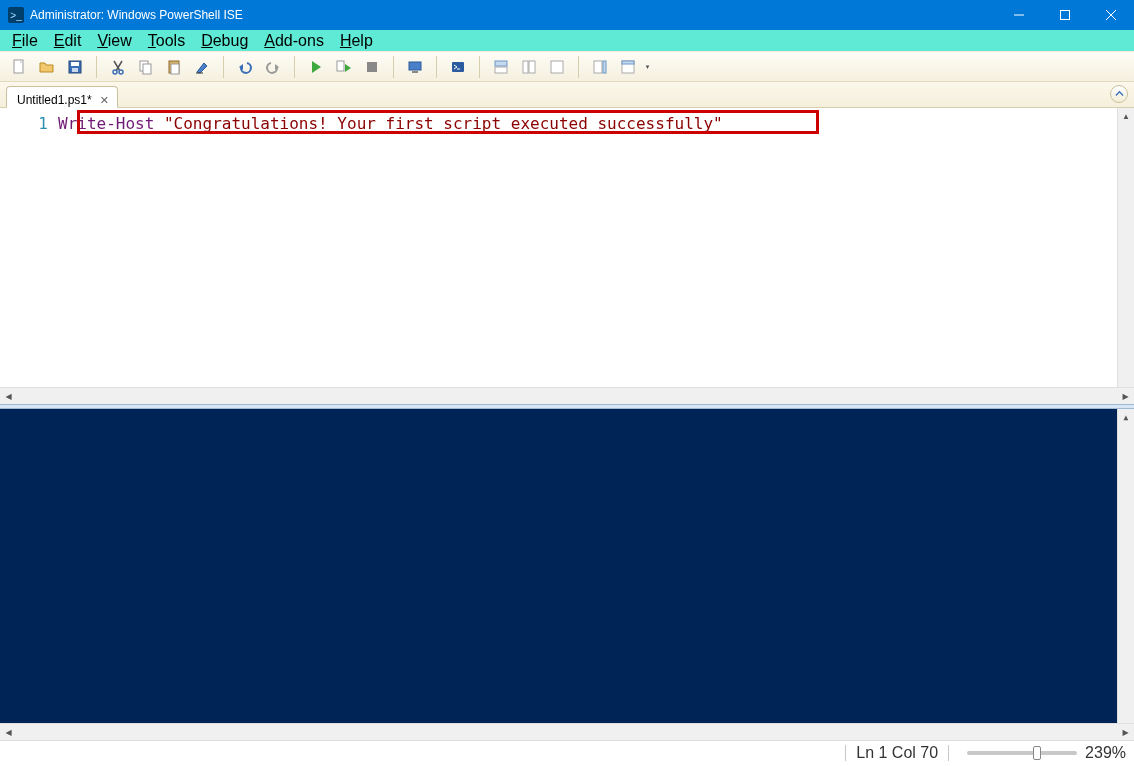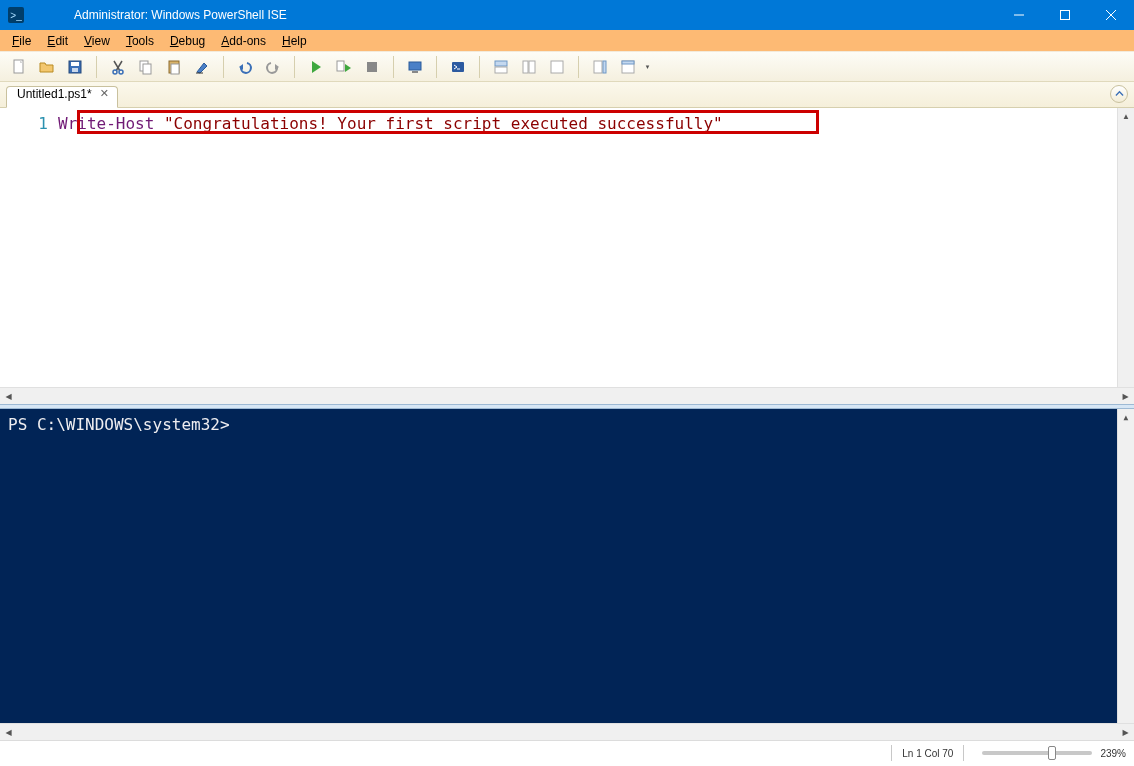--- a/index.html
+++ b/index.html
@@ -1,35 +1,35 @@
 <!DOCTYPE html>
 <html><head>
 <meta charset="utf-8">
 <style>
   * { box-sizing: border-box; margin: 0; padding: 0; }
   html, body { width: 1134px; height: 766px; font-family: "Segoe UI", Tahoma, sans-serif; overflow: hidden; background:#fff; }
   
   .titlebar { height: 30px; background:#0078d7; color:#fff; display:flex; align-items:center; font-size:12px; }
   .titlebar .appicon { width:16px; height:16px; margin:0 6px 0 8px; background:#003e6b; display:flex; align-items:center; justify-content:center; font-size:10px; color:#a8ddff; border-radius:2px;}
-  .titlebar .title { flex:0 0 auto;margin-left:44px; }
+  .titlebar .title { flex:0 0 auto; }
   .titlebar .spacer { flex:1; }
   .winbtn { width:46px; height:30px; display:flex; align-items:center; justify-content:center; }
   .winbtn svg { width:10px; height:10px; }
   
-  .menubar { height:22px; background:#fdba74; border-bottom:1px solid #f3eada; display:flex; align-items:center; padding:0 4px; font-size:12px; color:#000;}
+  .menubar { height:22px; background:#5eead4; border-bottom:1px solid #f3eada; display:flex; align-items:center; padding:0 4px; font-size:16px; color:#000;}
   .menuitem { padding:2px 8px; }
   .menuitem .ul { text-decoration: underline; }
   
   .toolbar { height:30px; background:linear-gradient(#fdfcf6,#f5f0df); border-bottom:1px solid #e0d9bc; display:flex; align-items:center; padding:0 6px; gap:2px;}
   .tbtn { width:26px; height:24px; display:flex; align-items:center; justify-content:center; border:1px solid transparent; border-radius:3px;}
   .tsep { width:1px; height:22px; background:#d6cfae; margin:0 6px;}
   .dropdownarrow { width:9px; display:flex; align-items:center; justify-content:center; font-size:7px; color:#555;}
   
   .tabstrip { height:26px; background:linear-gradient(#fbf8ec,#f5efda); border-bottom:1px solid #d6cfae; display:flex; align-items:flex-end; position:relative; padding-left:6px;}
-  .tab { height:22px; background:#fff; border:1px solid #c9c19e; border-bottom:1px solid #fff; border-radius:4px 4px 0 0; padding:0 6px 0 10px; display:flex; align-items:flex-start; gap:6px; font-size:12px; position:relative; top:1px;}
+  .tab { height:22px; background:#fff; border:1px solid #c9c19e; border-bottom:1px solid #fff; border-radius:4px 4px 0 0; padding:0 6px 0 10px; display:flex; align-items:flex-end; gap:6px; font-size:12px; position:relative; top:1px;}
   .tab .close { font-size:11px; color:#666; padding:0 2px;}
   .collapse-btn { position:absolute; right:6px; top:3px; width:18px; height:18px; border:1px solid #c9c19e; border-radius:50%; display:flex; align-items:center; justify-content:center; background:linear-gradient(#fff,#f3edd7); }
   .collapse-btn svg { width:9px; height:9px;}
   
   .editor { height:279px; display:flex; background:#fff; position:relative; }
   .gutter { width:58px; text-align:right; padding:6px 10px 0 0; font-family: Consolas, monospace; font-size:16px; color:#2b91af; background:#fff;}
   .code { flex:1; padding:6px 0 0 0; font-family: Consolas, monospace; font-size:16px; position:relative;}
   .redbox { position:absolute; top:2px; left:77px; width:742px; height:24px; border:3px solid #cc0000; pointer-events:none;}
   .cmdlet { color:#701a75; }
   .string { color:#8b0000; }
@@ -41,21 +41,21 @@
   
   .splitter { height:5px; background:#d6e6f5; border-top:1px solid #9db9d4; border-bottom:1px solid #9db9d4;}
   
   .console { height:314px; background:#012456; color:#eeedf0; font-family:Consolas, "Lucida Console", monospace; font-size:16px; padding:6px 8px; position:relative;}
   .console .vscroll { background:#f0f0f0;}
   .console-prompt { white-space: pre; }
   .hscroll2 { height:17px; background:#f0f0f0; display:flex; border-top:1px solid #e0e0e0;}
   .hscroll2 .arrow { width:17px; display:flex; align-items:center; justify-content:center; font-size:8px; color:#555;}
   .hscroll2 .track { flex:1;}
   
-  .statusbar { height:25px; background:#fff; border-top:1px solid #dcdcdc; display:flex; align-items:center; font-size:10px; color:#333; padding-right:8px;}
+  .statusbar { height:25px; background:#fff; border-top:1px solid #dcdcdc; display:flex; align-items:center; font-size:16px; color:#333; padding-right:8px;}
   .statusbar .flex { flex:1;}
   .status-sep { width:1px; height:16px; background:#c8c8c8; margin:0 10px;}
   .zoom-slider { width:110px; height:4px; background:#c8c8c8; margin:0 8px; position:relative; border-radius:2px;}
   .zoom-slider .thumb { position:absolute; top:-5px; left:60%; width:8px; height:14px; background:#fff; border:1px solid #888; border-radius:2px;}
   
   .ico { width:16px; height:16px; }
 </style>
 </head>
 <body>
 
@@ -243,21 +243,20 @@
 </div>
 <div class="hscroll">
   <div class="arrow">◀</div>
   <div class="track"></div>
   <div class="arrow">▶</div>
 </div>
 
 <div class="splitter"></div>
 
 <div class="console">
-  <span class="console-prompt">PS C:\WINDOWS\system32&gt; </span>
   <div class="vscroll" style="top:0;right:0;bottom:0;height:100%;">
     <div class="arrow">▲</div>
   </div>
 </div>
 <div class="hscroll2">
   <div class="arrow">◀</div>
   <div class="track"></div>
   <div class="arrow">▶</div>
 </div>
 

